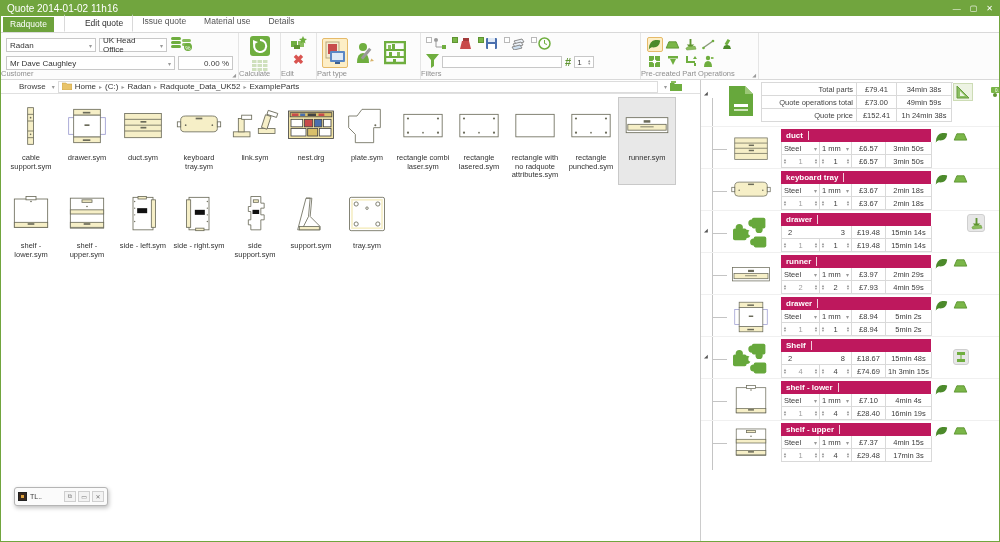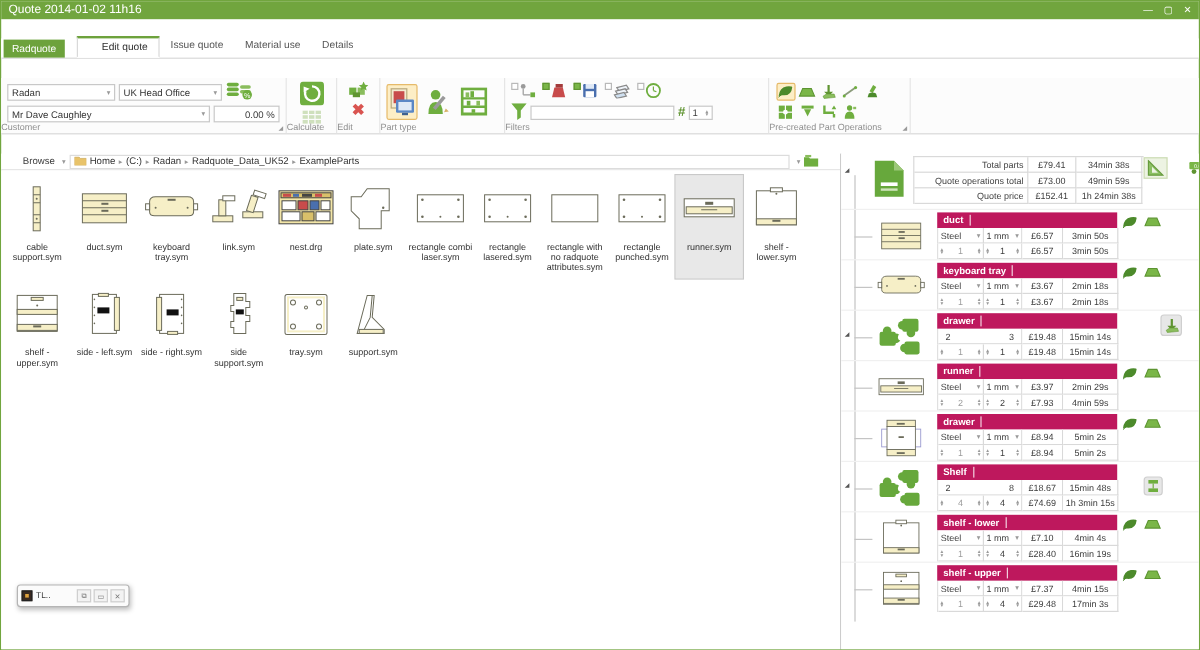--- a/index.html
+++ b/index.html
@@ -1,18 +1,18 @@
 <!DOCTYPE html>
 <html><head>
 <meta charset="utf-8">
 <style>
   * { box-sizing:border-box; margin:0; padding:0; }
   html,body { width:1000px; height:542px; overflow:hidden; }
   body { font-family:"Liberation Sans",sans-serif; font-size:9px; color:#3c3c3c; background:#fff; position:relative; }
-  .window { width:1000px; height:542px; border:1px solid #71a53e; display:flex; flex-direction:column; background:#fff;gap:16px; }
+  .window { width:1000px; height:542px; border:1px solid #71a53e; display:flex; flex-direction:column; background:#fff; }
 
   
   .titlebar { height:15px; background:#71a53e; color:#fff; display:flex; align-items:center; padding:0 6px; flex:none; }
   .titlebar .title { font-size:10px; }
   .winbtns { margin-left:auto; display:flex; gap:9px; font-size:8px; }
   .winbtns span { cursor:default; }
 
   
   .tabrow { height:17px; background:#fff; border-bottom:1px solid #d9d9d9; display:flex; align-items:flex-end; padding-left:2px; flex:none; }
   .apptab { background:#6da23c; color:#fff; font-size:8.5px; padding:2px 7px 3px; margin-right:10px; }
@@ -123,21 +123,21 @@
   </div>
 
   <div class="ribbon">
 
     <div class="rgroup" style="width:238px">
       <div class="crow">
         <div class="sel" style="width:90px">
           <span>Radan</span>
             <span class="caret">▾</span>
         </div>
-        <div class="sel" style="width:86px">
+        <div class="sel" style="width:68px">
           <span>UK Head Office</span>
             <span class="caret">▾</span>
         </div>
         <span>
           <svg width="24" height="16" viewBox="0 0 24 16">
             <rect x="1" y="1" width="10" height="3" rx="1.5" fill="#6fae3f"></rect>
               <rect x="1" y="5" width="10" height="3" rx="1.5" fill="#6fae3f"></rect>
               <rect x="1" y="9" width="10" height="3" rx="1.5" fill="#6fae3f"></rect>
             <rect x="12" y="3" width="9" height="3" rx="1.5" fill="#8abd5d"></rect>
               <rect x="12" y="7" width="9" height="3" rx="1.5" fill="#8abd5d"></rect>
@@ -412,20 +412,35 @@
                 <line x1="26" y1="37" x2="33" y2="37" stroke="#6b6b5a"></line>
                 <circle cx="29.5" cy="13" r="1" fill="#6b6b5a"></circle>
                 <circle cx="29.5" cy="33" r="1" fill="#6b6b5a"></circle>
               </svg>
             </span>
             <span class="flabel">cable support.sym</span>
           </div>
           <div class="file">
             <span class="thumb">
               <svg width="50" height="50" viewBox="0 0 60 46" preserveAspectRatio="xMidYMid meet">
+                <rect x="14" y="3" width="32" height="7" fill="#f6efc7" stroke="#6b6b5a"></rect>
+                <rect x="14" y="36" width="32" height="7" fill="#f6efc7" stroke="#6b6b5a"></rect>
+                <rect x="8" y="13" width="7" height="20" fill="#ffffff" stroke="#9a9ad0"></rect>
+                <rect x="45" y="13" width="7" height="20" fill="#ffffff" stroke="#9a9ad0"></rect>
+                <rect x="14" y="10" width="32" height="26" fill="#ffffff" stroke="#6b6b5a"></rect>
+                <rect x="25" y="6" width="9" height="2" fill="#6b6b5a"></rect>
+                <rect x="25" y="39" width="9" height="2" fill="#6b6b5a"></rect>
+                <rect x="27" y="21" width="6" height="2" fill="#6b6b5a"></rect>
+              </svg>
+            </span>
+            <span class="flabel">drawer.sym</span>
+          </div>
+          <div class="file">
+            <span class="thumb">
+              <svg width="50" height="50" viewBox="0 0 60 46" preserveAspectRatio="xMidYMid meet">
                 <rect x="8" y="8" width="44" height="29" fill="#f6efc7" stroke="#6b6b5a"></rect>
                 <line x1="8" y1="15" x2="52" y2="15" stroke="#6b6b5a"></line>
                 <line x1="8" y1="22" x2="52" y2="22" stroke="#6b6b5a"></line>
                 <line x1="8" y1="29" x2="52" y2="29" stroke="#6b6b5a"></line>
                 <rect x="27" y="17" width="7" height="2" fill="#6b6b5a"></rect>
                 <rect x="27" y="24" width="7" height="2" fill="#6b6b5a"></rect>
               </svg>
             </span>
             <span class="flabel">duct.sym</span>
           </div>
@@ -603,40 +618,40 @@
                 <path d="M25 2 h12 v8 h4 v6 h-4 v8 h4 v6 h-4 v12 h-12 v-6 h-3 v-6 h3 v-10 h-3 v-6 h3 z" fill="#ffffff" stroke="#6b6b5a"></path>
                 <rect x="27" y="18" width="8" height="5" fill="#111"></rect>
                 <rect x="28" y="6" width="6" height="3" fill="#f6efc7" stroke="#6b6b5a"></rect>
               </svg>
             </span>
             <span class="flabel">side support.sym</span>
           </div>
           <div class="file">
             <span class="thumb">
               <svg width="50" height="50" viewBox="0 0 60 46" preserveAspectRatio="xMidYMid meet">
+                <path d="M14 42 L24 4 h7 l-2 22 12 12 v4 z" fill="#ffffff" stroke="#6b6b5a"></path>
+                <path d="M24 4 l5 0 -2 22 -8 16" fill="none" stroke="#6b6b5a"></path>
+                <rect x="16" y="38" width="24" height="4" fill="#f6efc7" stroke="#6b6b5a"></rect>
+              </svg>
+            </span>
+            <span class="flabel">support.sym</span>
+          </div>
+          <div class="file">
+            <span class="thumb">
+              <svg width="50" height="50" viewBox="0 0 60 46" preserveAspectRatio="xMidYMid meet">
                 <rect x="9" y="3" width="42" height="40" rx="2" fill="#ffffff" stroke="#6b6b5a"></rect>
                 <rect x="12" y="6" width="36" height="34" fill="none" stroke="#f6efc7" stroke-width="2"></rect>
                 <circle cx="17" cy="11" r="2.5" fill="#ffffff" stroke="#6b6b5a"></circle>
                 <circle cx="43" cy="11" r="2.5" fill="#ffffff" stroke="#6b6b5a"></circle>
                 <circle cx="17" cy="35" r="2.5" fill="#ffffff" stroke="#6b6b5a"></circle>
                 <circle cx="43" cy="35" r="2.5" fill="#ffffff" stroke="#6b6b5a"></circle>
                 <circle cx="30" cy="16" r="1.5" fill="#ffffff" stroke="#6b6b5a"></circle>
               </svg>
             </span>
             <span class="flabel">tray.sym</span>
-          </div>
-          <div class="file">
-            <span class="thumb">
-              <svg width="50" height="50" viewBox="0 0 60 46" preserveAspectRatio="xMidYMid meet">
-                <path d="M14 42 L24 4 h7 l-2 22 12 12 v4 z" fill="#ffffff" stroke="#6b6b5a"></path>
-                <path d="M24 4 l5 0 -2 22 -8 16" fill="none" stroke="#6b6b5a"></path>
-                <rect x="16" y="38" width="24" height="4" fill="#f6efc7" stroke="#6b6b5a"></rect>
-              </svg>
-            </span>
-            <span class="flabel">support.sym</span>
           </div>
         </div>
     </div>
 
     <div class="quote">
       <div class="trunk"></div>
 
       <div class="qroot">
         <span class="expander rootexp">◢</span>
         <div></div>

